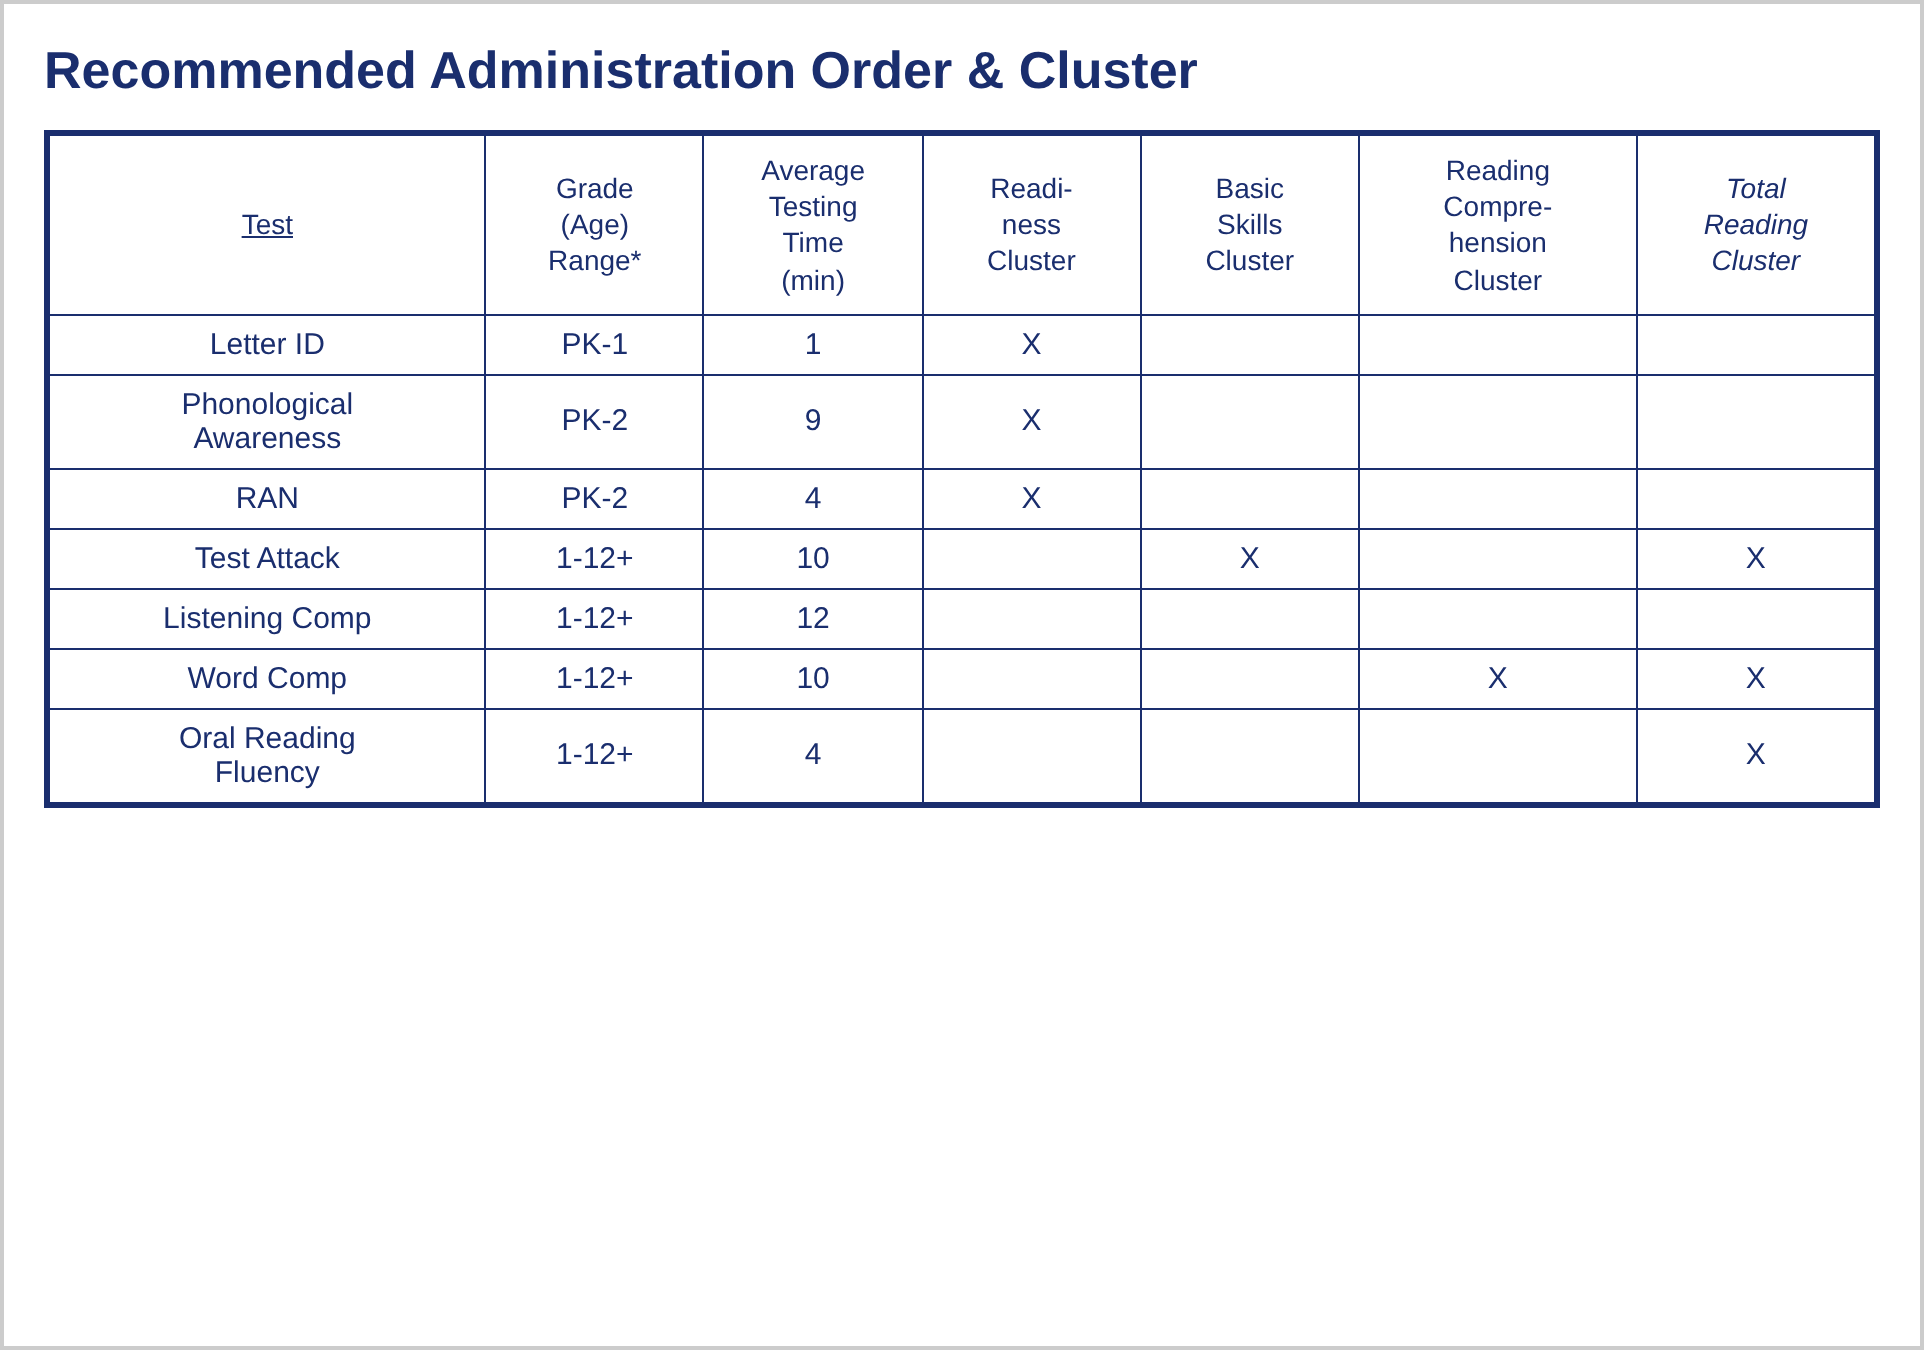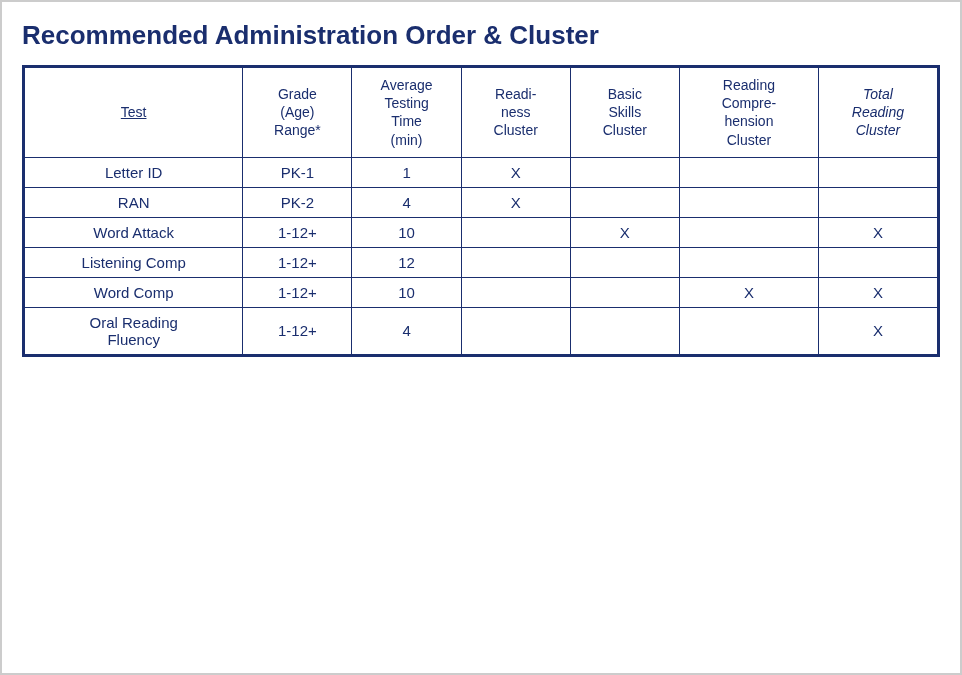--- a/index.html
+++ b/index.html
@@ -114,30 +114,39 @@
       <tr>
             <td>Letter ID</td>
             <td>PK-1</td>
             <td>1</td>
             <td>X</td>
             <td></td>
             <td></td>
             <td></td>
           </tr>
           <tr>
+            <td>Phonological<br>Awareness</td>
+            <td>PK-2</td>
+            <td>9</td>
+            <td>X</td>
+            <td></td>
+            <td></td>
+            <td></td>
+          </tr>
+          <tr>
             <td>RAN</td>
             <td>PK-2</td>
             <td>4</td>
             <td>X</td>
             <td></td>
             <td></td>
             <td></td>
           </tr>
           <tr>
-            <td>Word Attack</td>
+            <td>Test Attack</td>
             <td>1-12+</td>
             <td>10</td>
             <td></td>
             <td>X</td>
             <td></td>
             <td>X</td>
           </tr>
           <tr>
             <td>Listening Comp</td>
             <td>1-12+</td>

